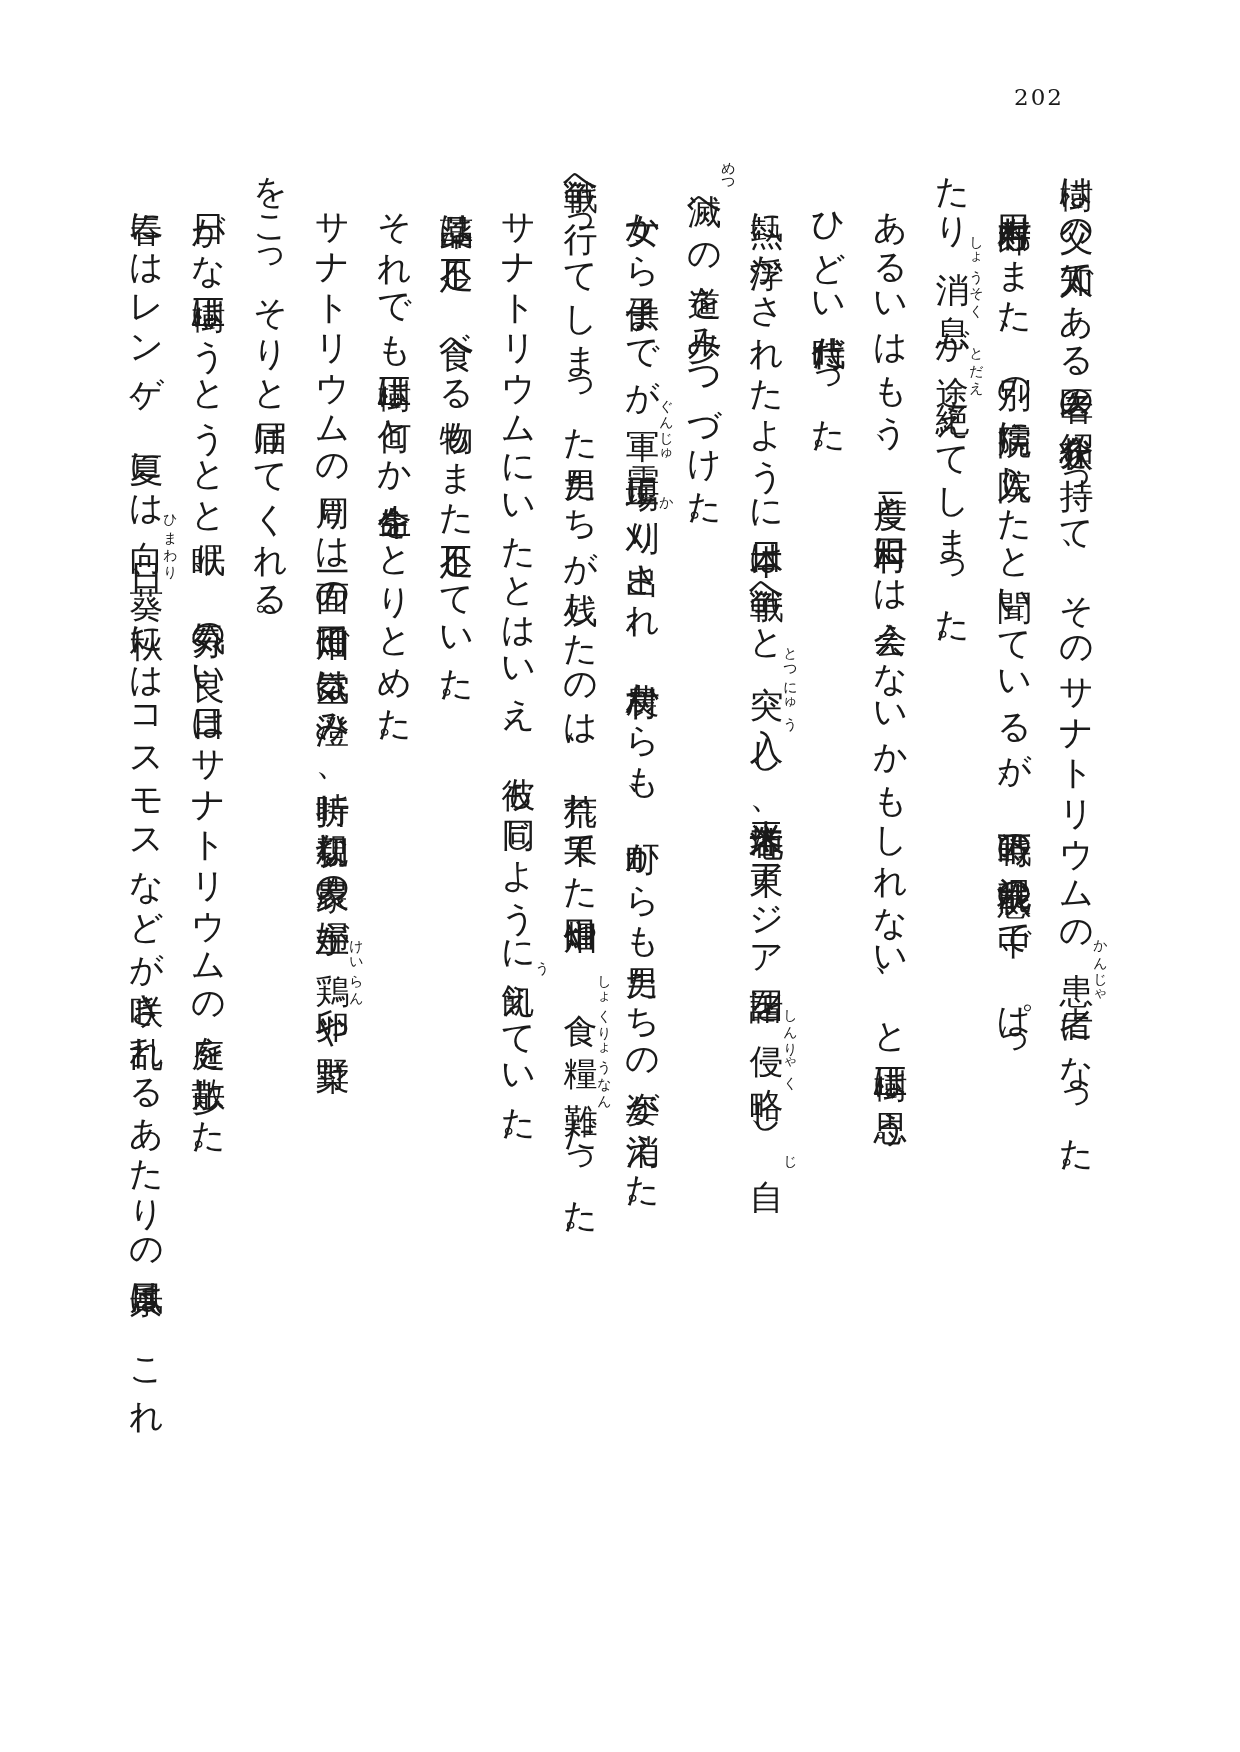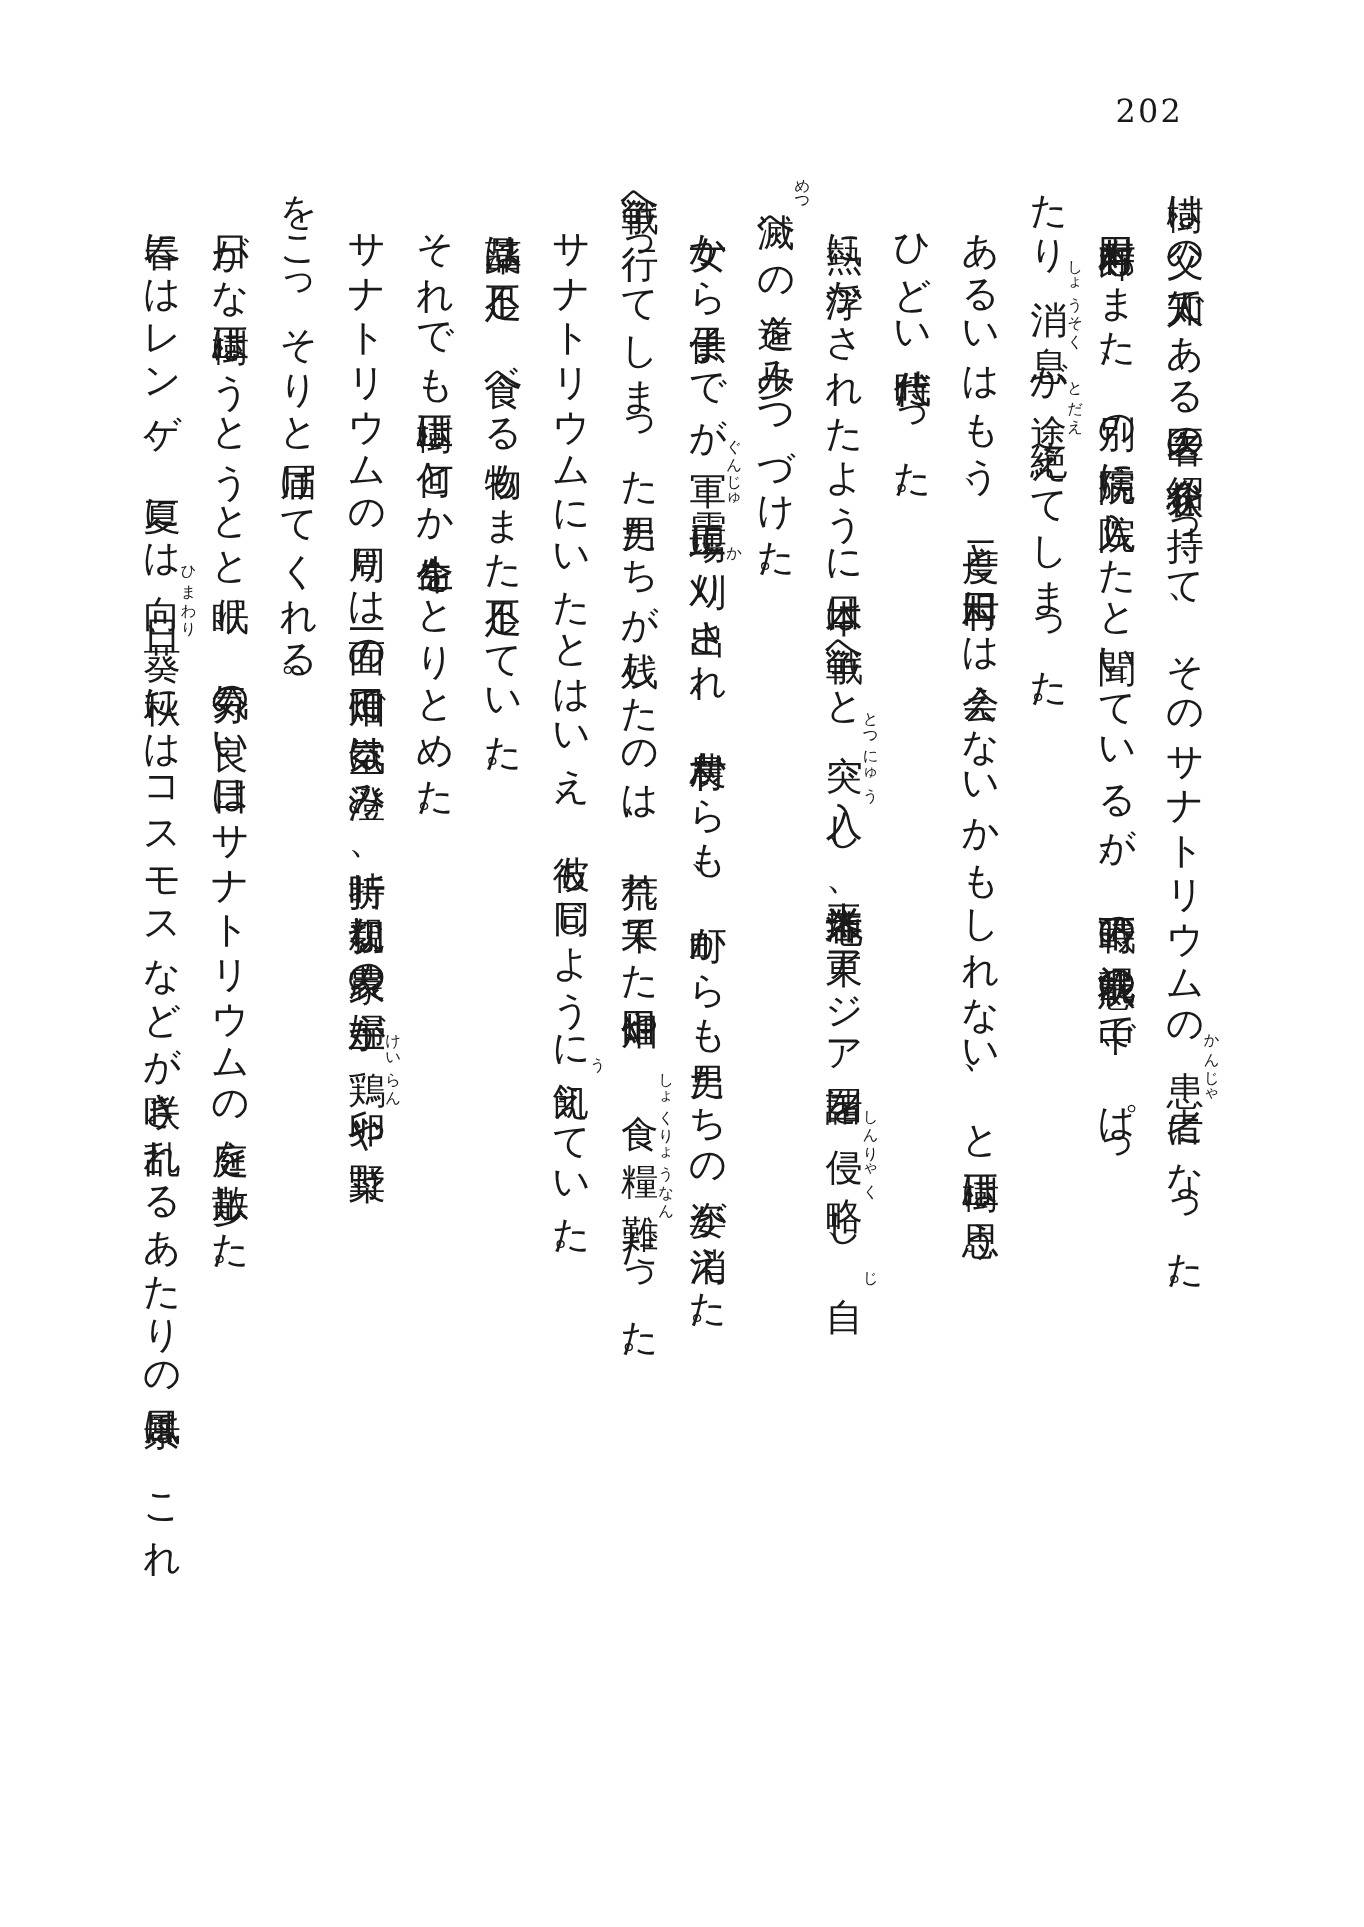--- a/index.html
+++ b/index.html
@@ -9,21 +9,21 @@
     position: relative;
     background: #ffffff;
     color: #1a1a1a;
     font-family: "DejaVu Serif", serif;
     overflow: hidden;
   }
   .page-number {
     position: absolute;
     top: 84px;
     left: 1014px;
-    font-size: 29px;
+    font-size: 23px;
     letter-spacing: 2px;
   }
   .text-block {
     position: absolute;
     top: 152px;
     right: 132px;
     height: 1440px;
     writing-mode: vertical-rl;
     text-orientation: mixed;
     font-size: 34px;

